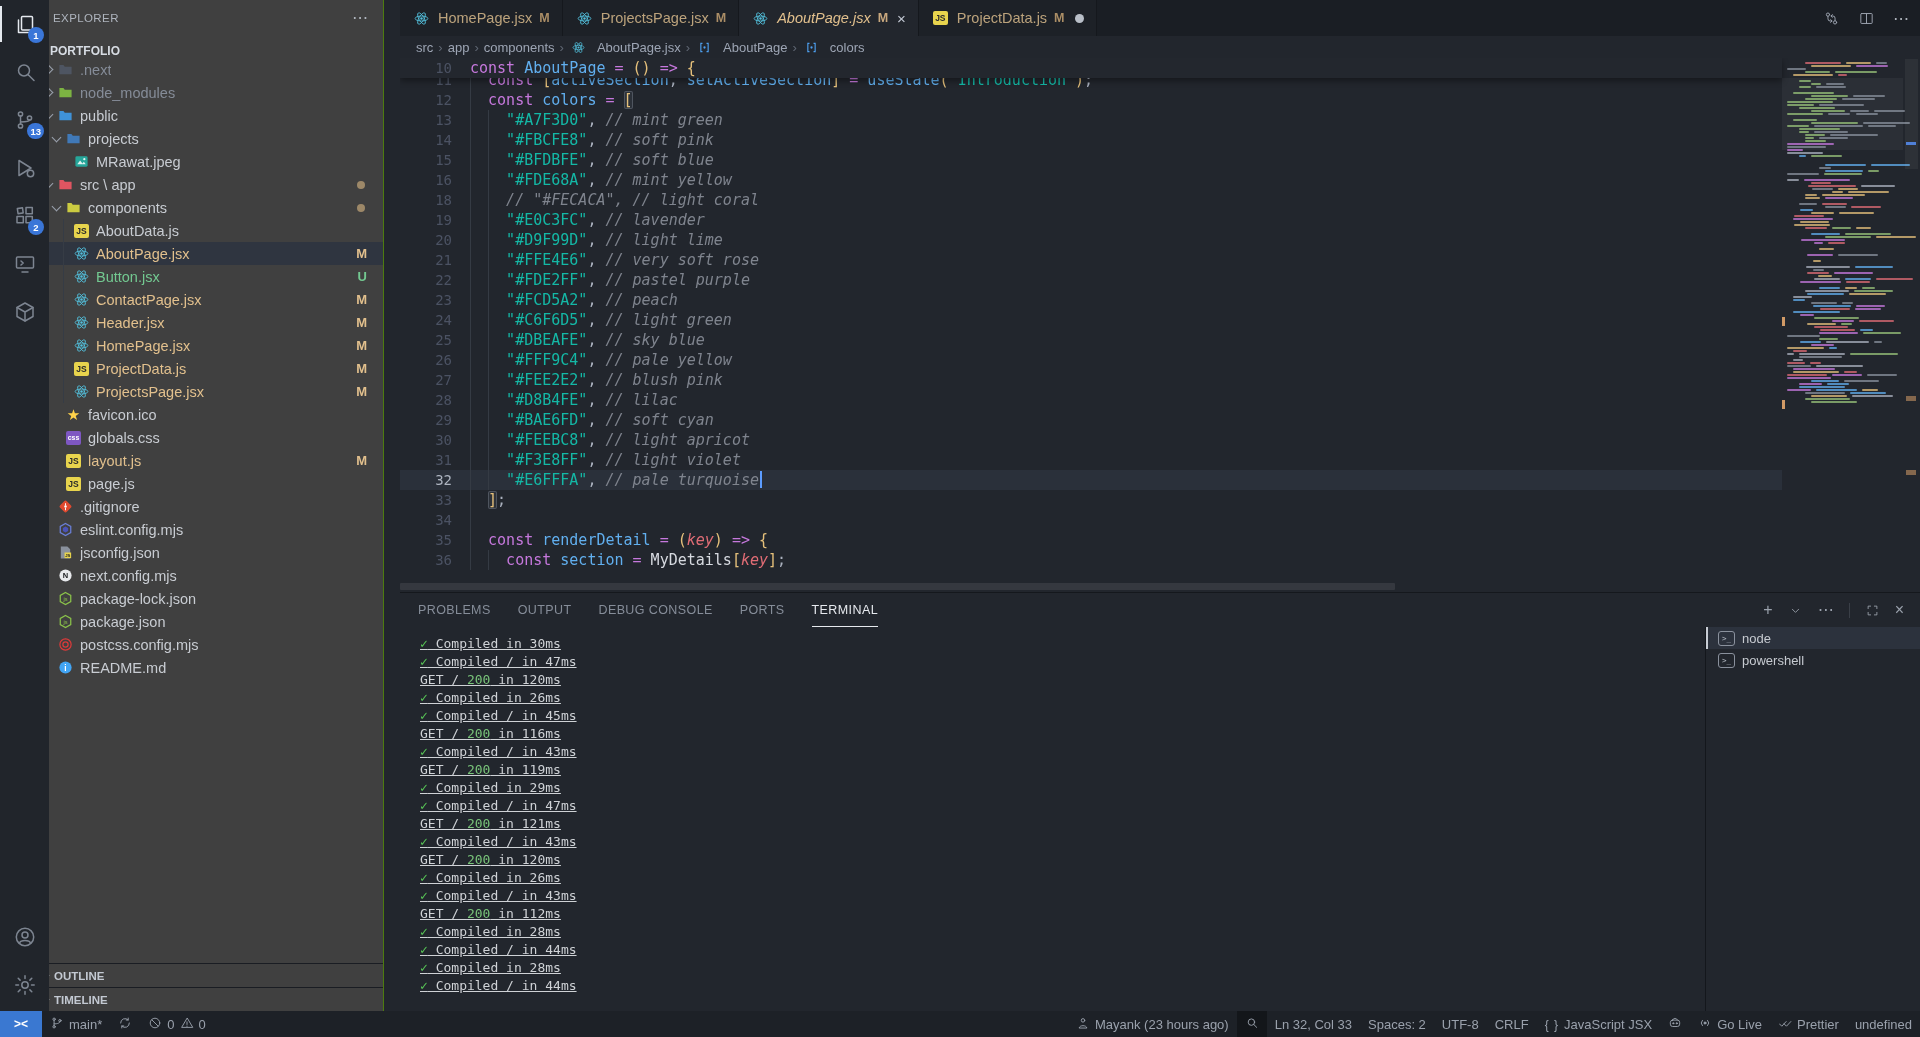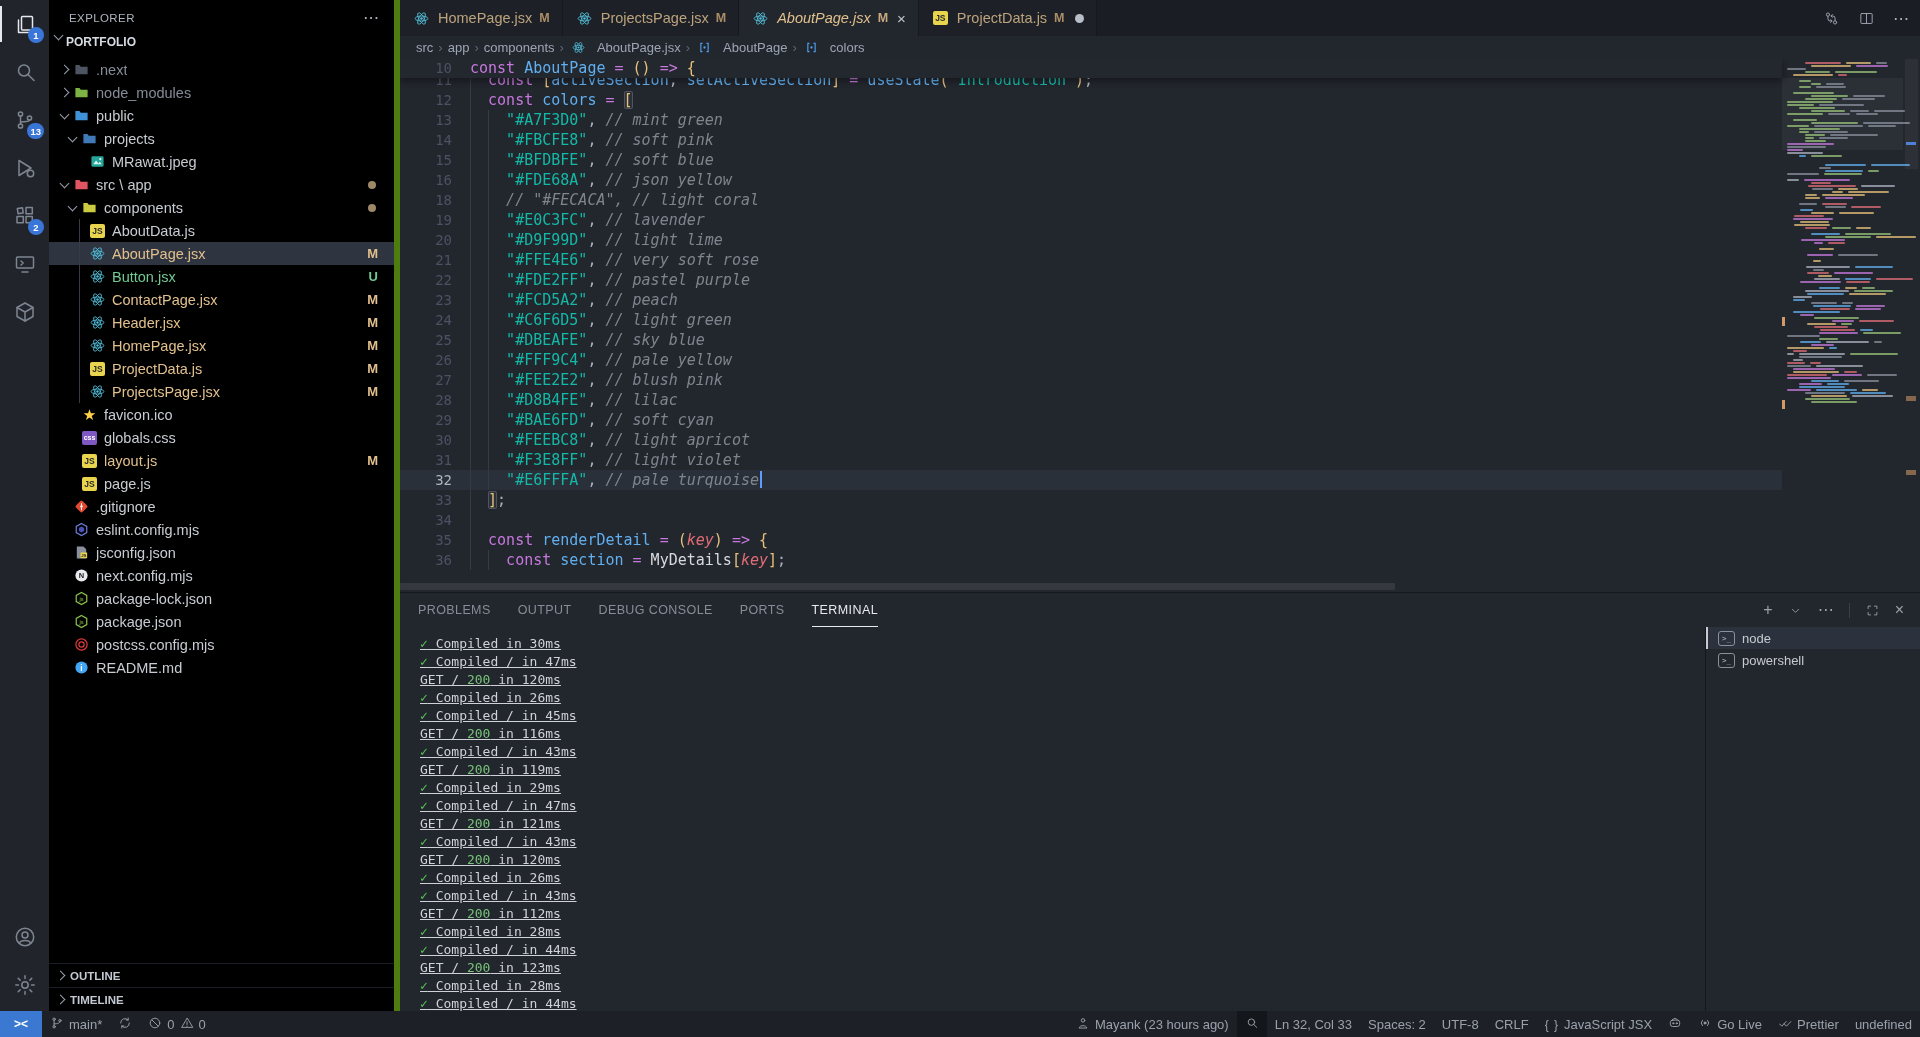--- a/index.html
+++ b/index.html
@@ -11,25 +11,25 @@
   #activitybar{position:absolute;left:0;top:0;width:49px;bottom:26px;background:#21252b;z-index:30;}
   .act-item{position:relative;width:49px;height:48px;display:flex;align-items:center;justify-content:center;color:#7d8591;cursor:pointer;}
   .act-item.active{color:#e5e9ef;}
   .act-item.active::before{content:"";position:absolute;left:0;top:6px;bottom:6px;width:2px;background:#e5e9ef;}
   .act-item svg{width:24px;height:24px;stroke:currentColor;fill:none;stroke-width:1.5;stroke-linecap:round;stroke-linejoin:round;}
   .badge{position:absolute;right:5px;bottom:5px;min-width:16px;height:16px;border-radius:9px;background:#3a76d8;color:#fff;
     font-size:9.5px;font-weight:bold;display:flex;align-items:center;justify-content:center;padding:0 3px;box-sizing:border-box;}
   #act-bottom{position:absolute;bottom:2px;left:0;width:49px;}
 
   
-  #sidebar{position:absolute;left:49px;top:0;width:351px;bottom:26px;background:#000000;z-index:20;border-right:6px solid #4d7c0f;box-sizing:border-box;}
+  #sidebar{position:absolute;left:33px;top:0;width:351px;bottom:26px;background:#404040;z-index:20;border-right:1px solid #4d7c0f;box-sizing:border-box;}
   #sb-header{height:35px;display:flex;align-items:center;justify-content:space-between;padding:0 14px 0 20px;}
   #sb-title{font-size:11.5px;color:#aeb4bd;letter-spacing:.4px;}
   .dots{color:#aeb4bd;font-size:16px;letter-spacing:1px;cursor:pointer;}
-  #sb-section{height:23px;display:flex;align-items:flex-start;gap:4px;padding-left:6px;font-weight:bold;font-size:12px;color:#d7dce3;cursor:pointer;}
+  #sb-section{height:23px;display:flex;align-items:flex-end;gap:4px;padding-left:6px;font-weight:bold;font-size:12px;color:#d7dce3;cursor:pointer;}
   .chev{width:6px;height:6px;border-right:1.4px solid #9aa1ad;border-bottom:1.4px solid #9aa1ad;display:inline-block;flex:none;}
   .chev.down{transform:rotate(45deg);margin-top:-3px;}
   .chev.right{transform:rotate(-45deg);}
   #tree{position:relative;}
   .trow{position:relative;height:23px;display:flex;align-items:center;cursor:pointer;}
   .trow.selected{background:#31374159;background:#2f3540;}
   .trow .chevslot{width:16px;display:flex;justify-content:center;flex:none;}
   .ticon{width:19px;height:16px;display:flex;align-items:center;justify-content:center;flex:none;margin-right:5px;}
   .ticon svg{width:15px;height:15px;}
   .tlabel{white-space:nowrap;overflow:hidden;font-size:14.5px;color:#c8ccd2;}
@@ -609,21 +609,21 @@
     <div id="editor">
       <div id="code">
           <div class="cline" id="sticky"><span class="lnum">10</span><span class="ltext" style="padding-left: 0px;"><span class="tk-kw">const </span><span class="tk-fn">AboutPage</span><span class="tk-pn"> </span><span class="tk-op">=</span><span class="tk-pn"> </span><span class="tk-br">(</span><span class="tk-br">)</span><span class="tk-pn"> </span><span class="tk-kw">=&gt;</span><span class="tk-pn"> </span><span class="tk-br">{</span></span></div>
           <div class="clipwrap">
             <div class="cline"><span class="lnum">11</span><span class="ltext" style="padding-left: 18.06px;"><span class="ig" style="left: 0px;"></span><span class="tk-kw">const </span><span class="tk-br">[</span><span class="tk-var">activeSection</span><span class="tk-pn">, </span><span class="tk-var">setActiveSection</span><span class="tk-br">]</span><span class="tk-pn"> </span><span class="tk-op">=</span><span class="tk-pn"> </span><span class="tk-fn">useState</span><span class="tk-br">(</span><span class="tk-str">'Introduction'</span><span class="tk-br">)</span><span class="tk-pn">;</span></span></div>
           </div>
           <div class="cline"><span class="lnum">12</span><span class="ltext" style="padding-left: 18.06px;"><span class="ig" style="left: 0px;"></span><span class="tk-kw">const </span><span class="tk-var">colors</span><span class="tk-pn"> </span><span class="tk-op">=</span><span class="tk-pn"> </span><span class="tk-brm">[</span></span></div>
           <div class="cline"><span class="lnum">13</span><span class="ltext" style="padding-left: 36.12px;"><span class="ig" style="left: 0px;"></span><span class="ig" style="left: 18.06px;"></span><span class="tk-str">"#A7F3D0"</span><span class="tk-pn">, </span><span class="tk-cmt">// mint green</span></span></div>
           <div class="cline"><span class="lnum">14</span><span class="ltext" style="padding-left: 36.12px;"><span class="ig" style="left: 0px;"></span><span class="ig" style="left: 18.06px;"></span><span class="tk-str">"#FBCFE8"</span><span class="tk-pn">, </span><span class="tk-cmt">// soft pink</span></span></div>
           <div class="cline"><span class="lnum">15</span><span class="ltext" style="padding-left: 36.12px;"><span class="ig" style="left: 0px;"></span><span class="ig" style="left: 18.06px;"></span><span class="tk-str">"#BFDBFE"</span><span class="tk-pn">, </span><span class="tk-cmt">// soft blue</span></span></div>
-          <div class="cline"><span class="lnum">16</span><span class="ltext" style="padding-left: 36.12px;"><span class="ig" style="left: 0px;"></span><span class="ig" style="left: 18.06px;"></span><span class="tk-str">"#FDE68A"</span><span class="tk-pn">, </span><span class="tk-cmt">// json yellow</span></span></div>
+          <div class="cline"><span class="lnum">16</span><span class="ltext" style="padding-left: 36.12px;"><span class="ig" style="left: 0px;"></span><span class="ig" style="left: 18.06px;"></span><span class="tk-str">"#FDE68A"</span><span class="tk-pn">, </span><span class="tk-cmt">// mint yellow</span></span></div>
           <div class="cline"><span class="lnum">18</span><span class="ltext" style="padding-left: 36.12px;"><span class="ig" style="left: 0px;"></span><span class="ig" style="left: 18.06px;"></span><span class="tk-cmt">// "#FECACA", // light coral</span></span></div>
           <div class="cline"><span class="lnum">19</span><span class="ltext" style="padding-left: 36.12px;"><span class="ig" style="left: 0px;"></span><span class="ig" style="left: 18.06px;"></span><span class="tk-str">"#E0C3FC"</span><span class="tk-pn">, </span><span class="tk-cmt">// lavender</span></span></div>
           <div class="cline"><span class="lnum">20</span><span class="ltext" style="padding-left: 36.12px;"><span class="ig" style="left: 0px;"></span><span class="ig" style="left: 18.06px;"></span><span class="tk-str">"#D9F99D"</span><span class="tk-pn">, </span><span class="tk-cmt">// light lime</span></span></div>
           <div class="cline"><span class="lnum">21</span><span class="ltext" style="padding-left: 36.12px;"><span class="ig" style="left: 0px;"></span><span class="ig" style="left: 18.06px;"></span><span class="tk-str">"#FFE4E6"</span><span class="tk-pn">, </span><span class="tk-cmt">// very soft rose</span></span></div>
           <div class="cline"><span class="lnum">22</span><span class="ltext" style="padding-left: 36.12px;"><span class="ig" style="left: 0px;"></span><span class="ig" style="left: 18.06px;"></span><span class="tk-str">"#FDE2FF"</span><span class="tk-pn">, </span><span class="tk-cmt">// pastel purple</span></span></div>
           <div class="cline"><span class="lnum">23</span><span class="ltext" style="padding-left: 36.12px;"><span class="ig" style="left: 0px;"></span><span class="ig" style="left: 18.06px;"></span><span class="tk-str">"#FCD5A2"</span><span class="tk-pn">, </span><span class="tk-cmt">// peach</span></span></div>
           <div class="cline"><span class="lnum">24</span><span class="ltext" style="padding-left: 36.12px;"><span class="ig" style="left: 0px;"></span><span class="ig" style="left: 18.06px;"></span><span class="tk-str">"#C6F6D5"</span><span class="tk-pn">, </span><span class="tk-cmt">// light green</span></span></div>
           <div class="cline"><span class="lnum">25</span><span class="ltext" style="padding-left: 36.12px;"><span class="ig" style="left: 0px;"></span><span class="ig" style="left: 18.06px;"></span><span class="tk-str">"#DBEAFE"</span><span class="tk-pn">, </span><span class="tk-cmt">// sky blue</span></span></div>
           <div class="cline"><span class="lnum">26</span><span class="ltext" style="padding-left: 36.12px;"><span class="ig" style="left: 0px;"></span><span class="ig" style="left: 18.06px;"></span><span class="tk-str">"#FFF9C4"</span><span class="tk-pn">, </span><span class="tk-cmt">// pale yellow</span></span></div>
           <div class="cline"><span class="lnum">27</span><span class="ltext" style="padding-left: 36.12px;"><span class="ig" style="left: 0px;"></span><span class="ig" style="left: 18.06px;"></span><span class="tk-str">"#FEE2E2"</span><span class="tk-pn">, </span><span class="tk-cmt">// blush pink</span></span></div>
@@ -855,21 +855,20 @@
           <div class="tline"><span class="tcheck">✓</span><span> Compiled in 29ms</span></div>
           <div class="tline"><span class="tcheck">✓</span><span> Compiled / in 47ms</span></div>
           <div class="tline"><span>GET / </span><span class="t200">200</span><span> in 121ms</span></div>
           <div class="tline"><span class="tcheck">✓</span><span> Compiled / in 43ms</span></div>
           <div class="tline"><span>GET / </span><span class="t200">200</span><span> in 120ms</span></div>
           <div class="tline"><span class="tcheck">✓</span><span> Compiled in 26ms</span></div>
           <div class="tline"><span class="tcheck">✓</span><span> Compiled / in 43ms</span></div>
           <div class="tline"><span>GET / </span><span class="t200">200</span><span> in 112ms</span></div>
           <div class="tline"><span class="tcheck">✓</span><span> Compiled in 28ms</span></div>
           <div class="tline"><span class="tcheck">✓</span><span> Compiled / in 44ms</span></div>
-          <div class="tline"><span>GET / </span><span class="t200">200</span><span> in 123ms</span></div>
           <div class="tline"><span class="tcheck">✓</span><span> Compiled in 28ms</span></div>
           <div class="tline"><span class="tcheck">✓</span><span> Compiled / in 44ms</span></div>
         </div>
       <div id="term-side">
           <div class="term-item selected">
             <span>
               <span class="shellicon">&gt;_</span>
             </span>
             <span>node</span>
           </div>

